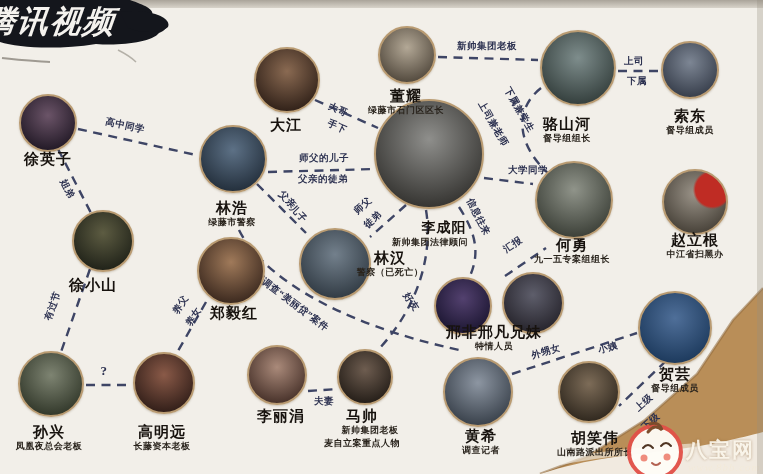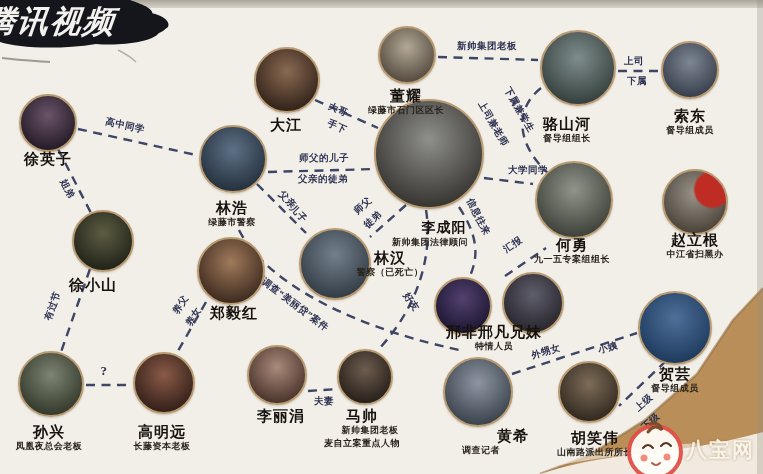--- a/index.html
+++ b/index.html
@@ -151,21 +151,21 @@
       <div class="char-name" style="left: 695px; top: 240px;">赵立根</div>
       <div class="char-role" style="left: 695px; top: 254px;">中江省扫黑办</div>
       <div class="portrait" style="left: 434px; top: 277px; width: 58px; height: 58px; background: radial-gradient(circle at 50% 36%, rgb(83, 65, 111), rgb(29, 23, 51) 78%);"></div>
       <div class="portrait" style="left: 502px; top: 272px; width: 62px; height: 62px; background: radial-gradient(circle at 50% 36%, rgb(94, 94, 107), rgb(40, 38, 46) 78%);"></div>
       <div class="char-name" style="left: 494px; top: 332px;">邢非邢凡兄妹</div>
       <div class="char-role" style="left: 494px; top: 346px;">特情人员</div>
       <div class="portrait" style="left: 638px; top: 291px; width: 74px; height: 74px; background: radial-gradient(circle at 50% 36%, rgb(79, 111, 153), rgb(30, 59, 94) 78%);"></div>
       <div class="char-name" style="left: 675px; top: 374px;">贺芸</div>
       <div class="char-role" style="left: 675px; top: 388px;">督导组成员</div>
       <div class="portrait" style="left: 443px; top: 357px; width: 70px; height: 70px; background: radial-gradient(circle at 50% 36%, rgb(141, 150, 162), rgb(59, 67, 77) 78%);"></div>
-      <div class="char-name" style="left: 481px; top: 436px; margin-left: 32px;">黄希</div>
+      <div class="char-name" style="left: 481px; top: 436px;">黄希</div>
       <div class="char-role" style="left: 481px; top: 450px;">调查记者</div>
       <div class="portrait" style="left: 558px; top: 361px; width: 62px; height: 62px; background: radial-gradient(circle at 50% 36%, rgb(125, 108, 88), rgb(50, 42, 32) 78%);"></div>
       <div class="char-name" style="left: 595px; top: 438px;">胡笑伟</div>
       <div class="char-role" style="left: 595px; top: 452px;">山南路派出所所长</div>
       <div class="portrait" style="left: 247px; top: 345px; width: 60px; height: 60px; background: radial-gradient(circle at 50% 36%, rgb(170, 138, 122), rgb(74, 52, 44) 78%);"></div>
       <div class="char-name" style="left: 281px; top: 416px;">李丽涓</div>
       <div class="portrait" style="left: 337px; top: 349px; width: 56px; height: 56px; background: radial-gradient(circle at 50% 36%, rgb(110, 93, 80), rgb(39, 32, 26) 78%);"></div>
       <div class="char-name" style="left: 362px; top: 416px;">马帅</div>
       <div class="char-role" style="left: 370px; top: 430px;">新帅集团老板</div>
       <div class="char-role" style="left: 362px; top: 443px;">麦自立案重点人物</div>

